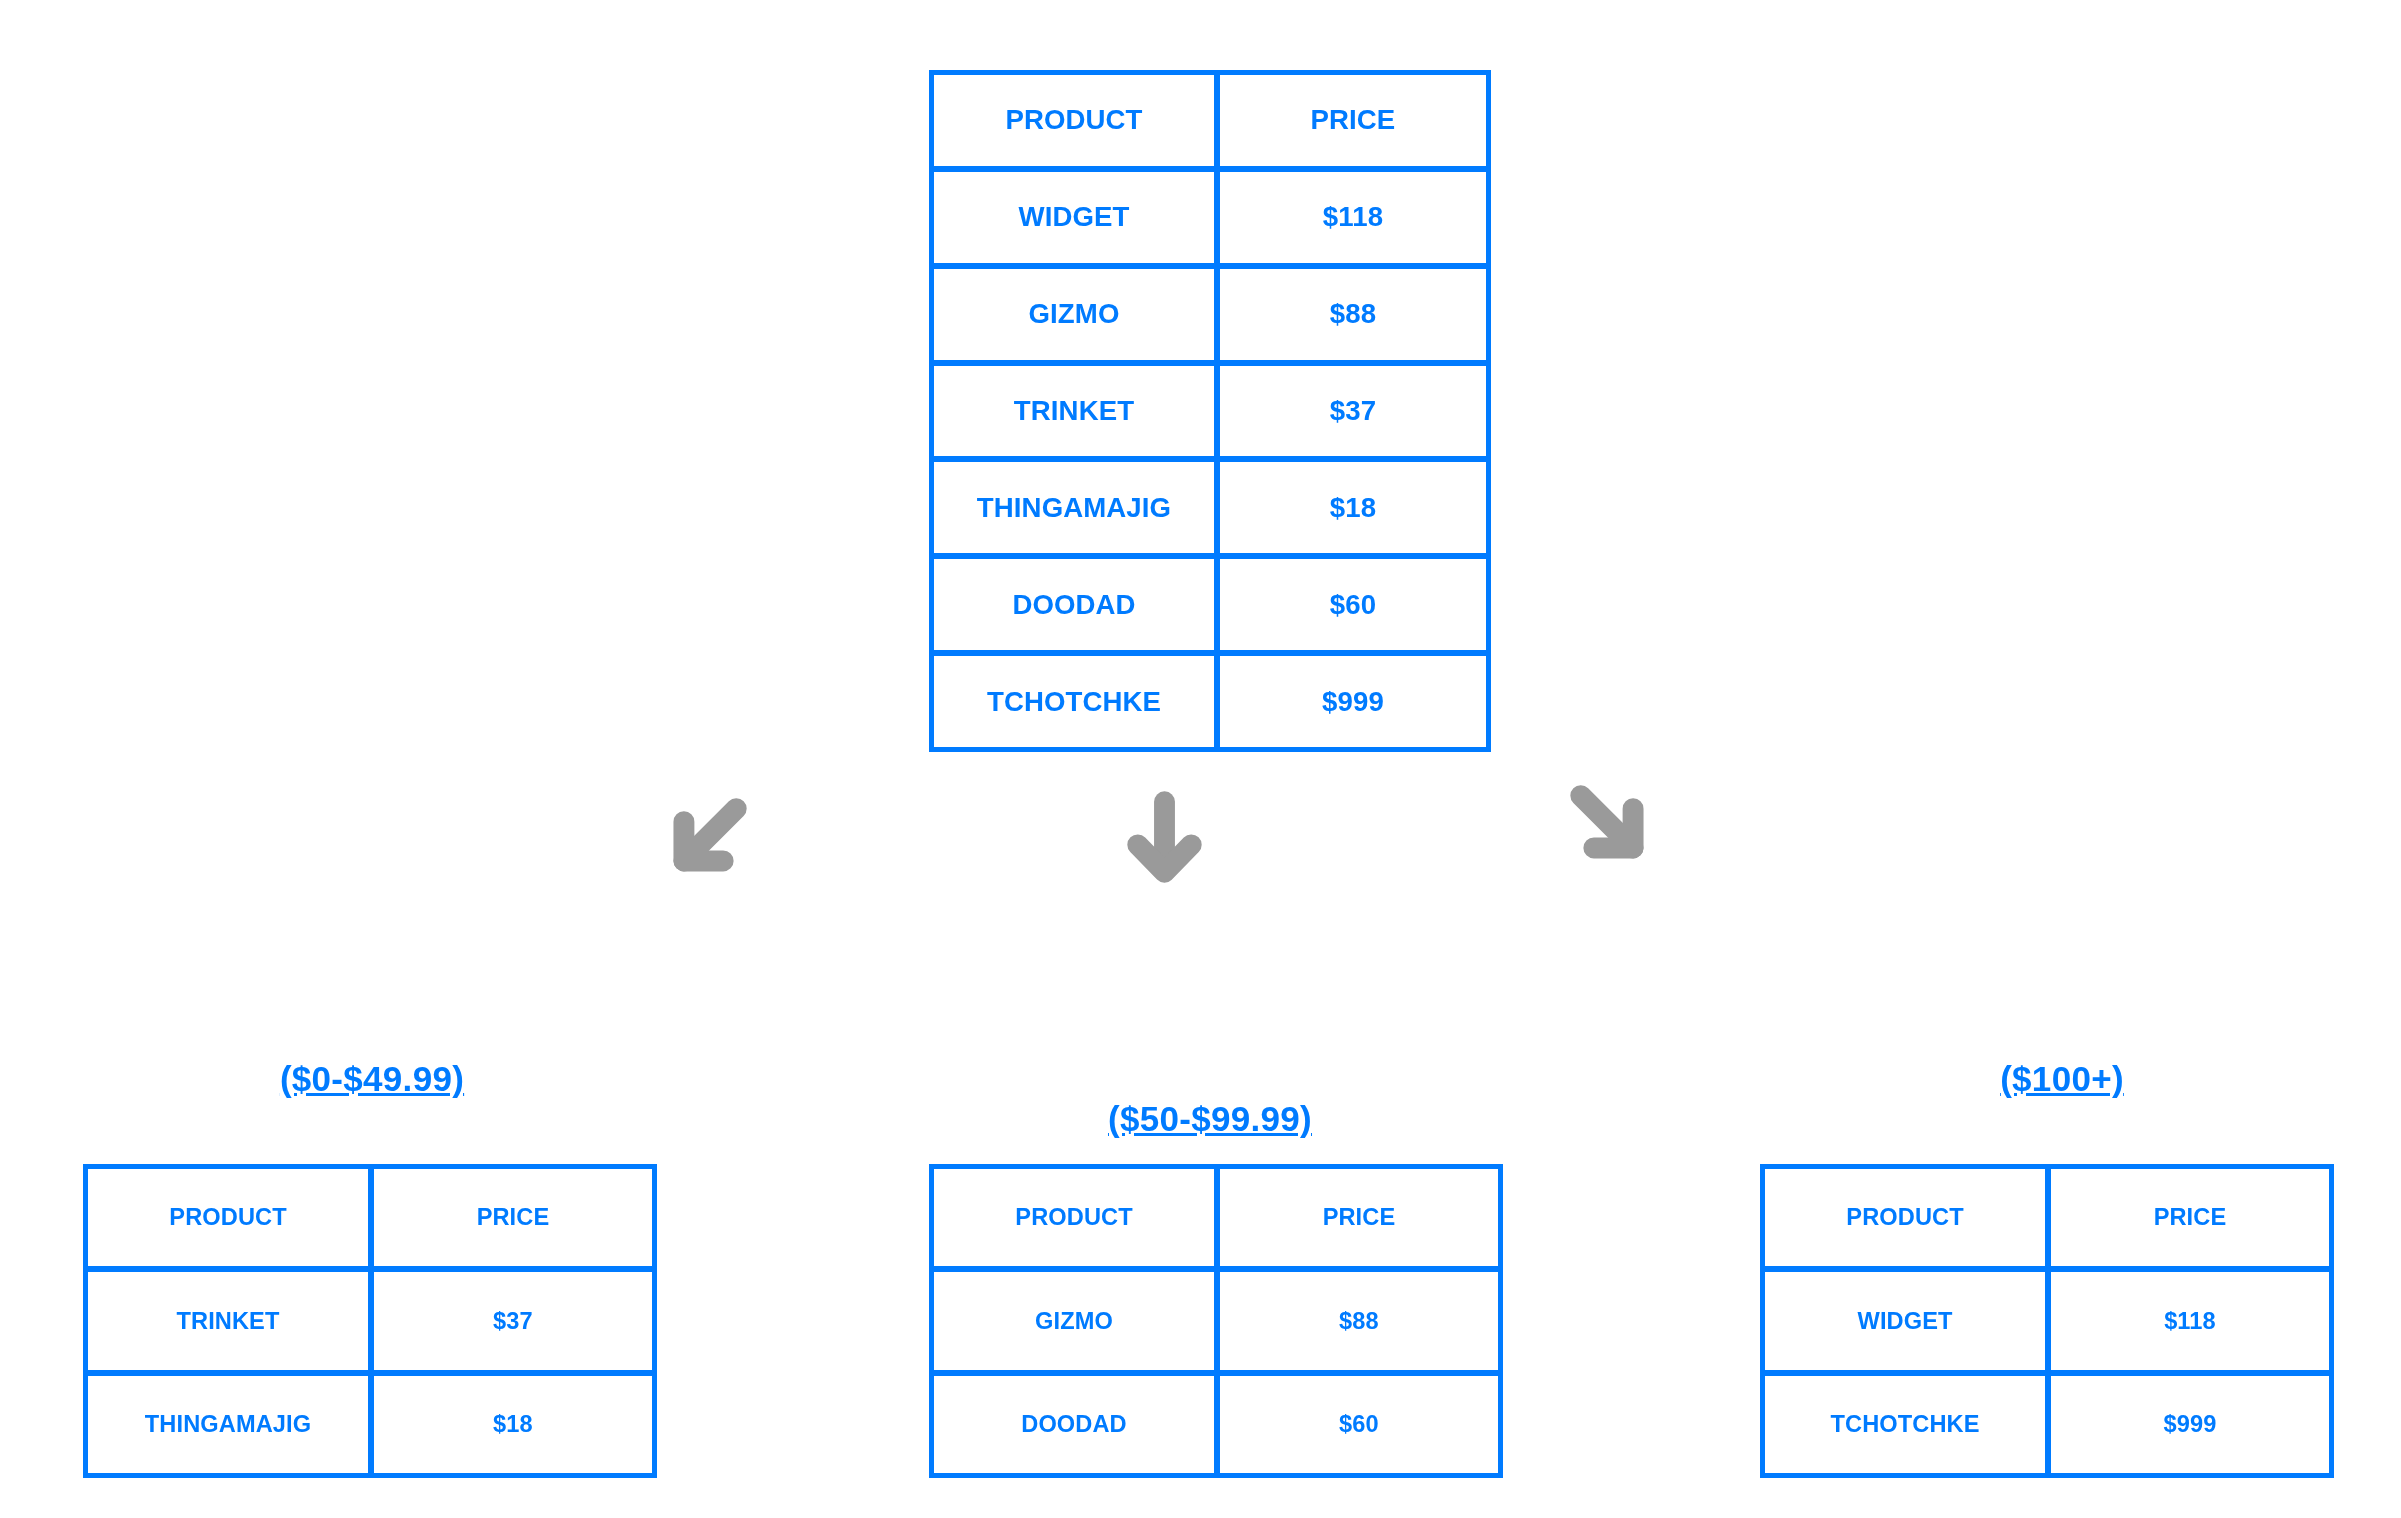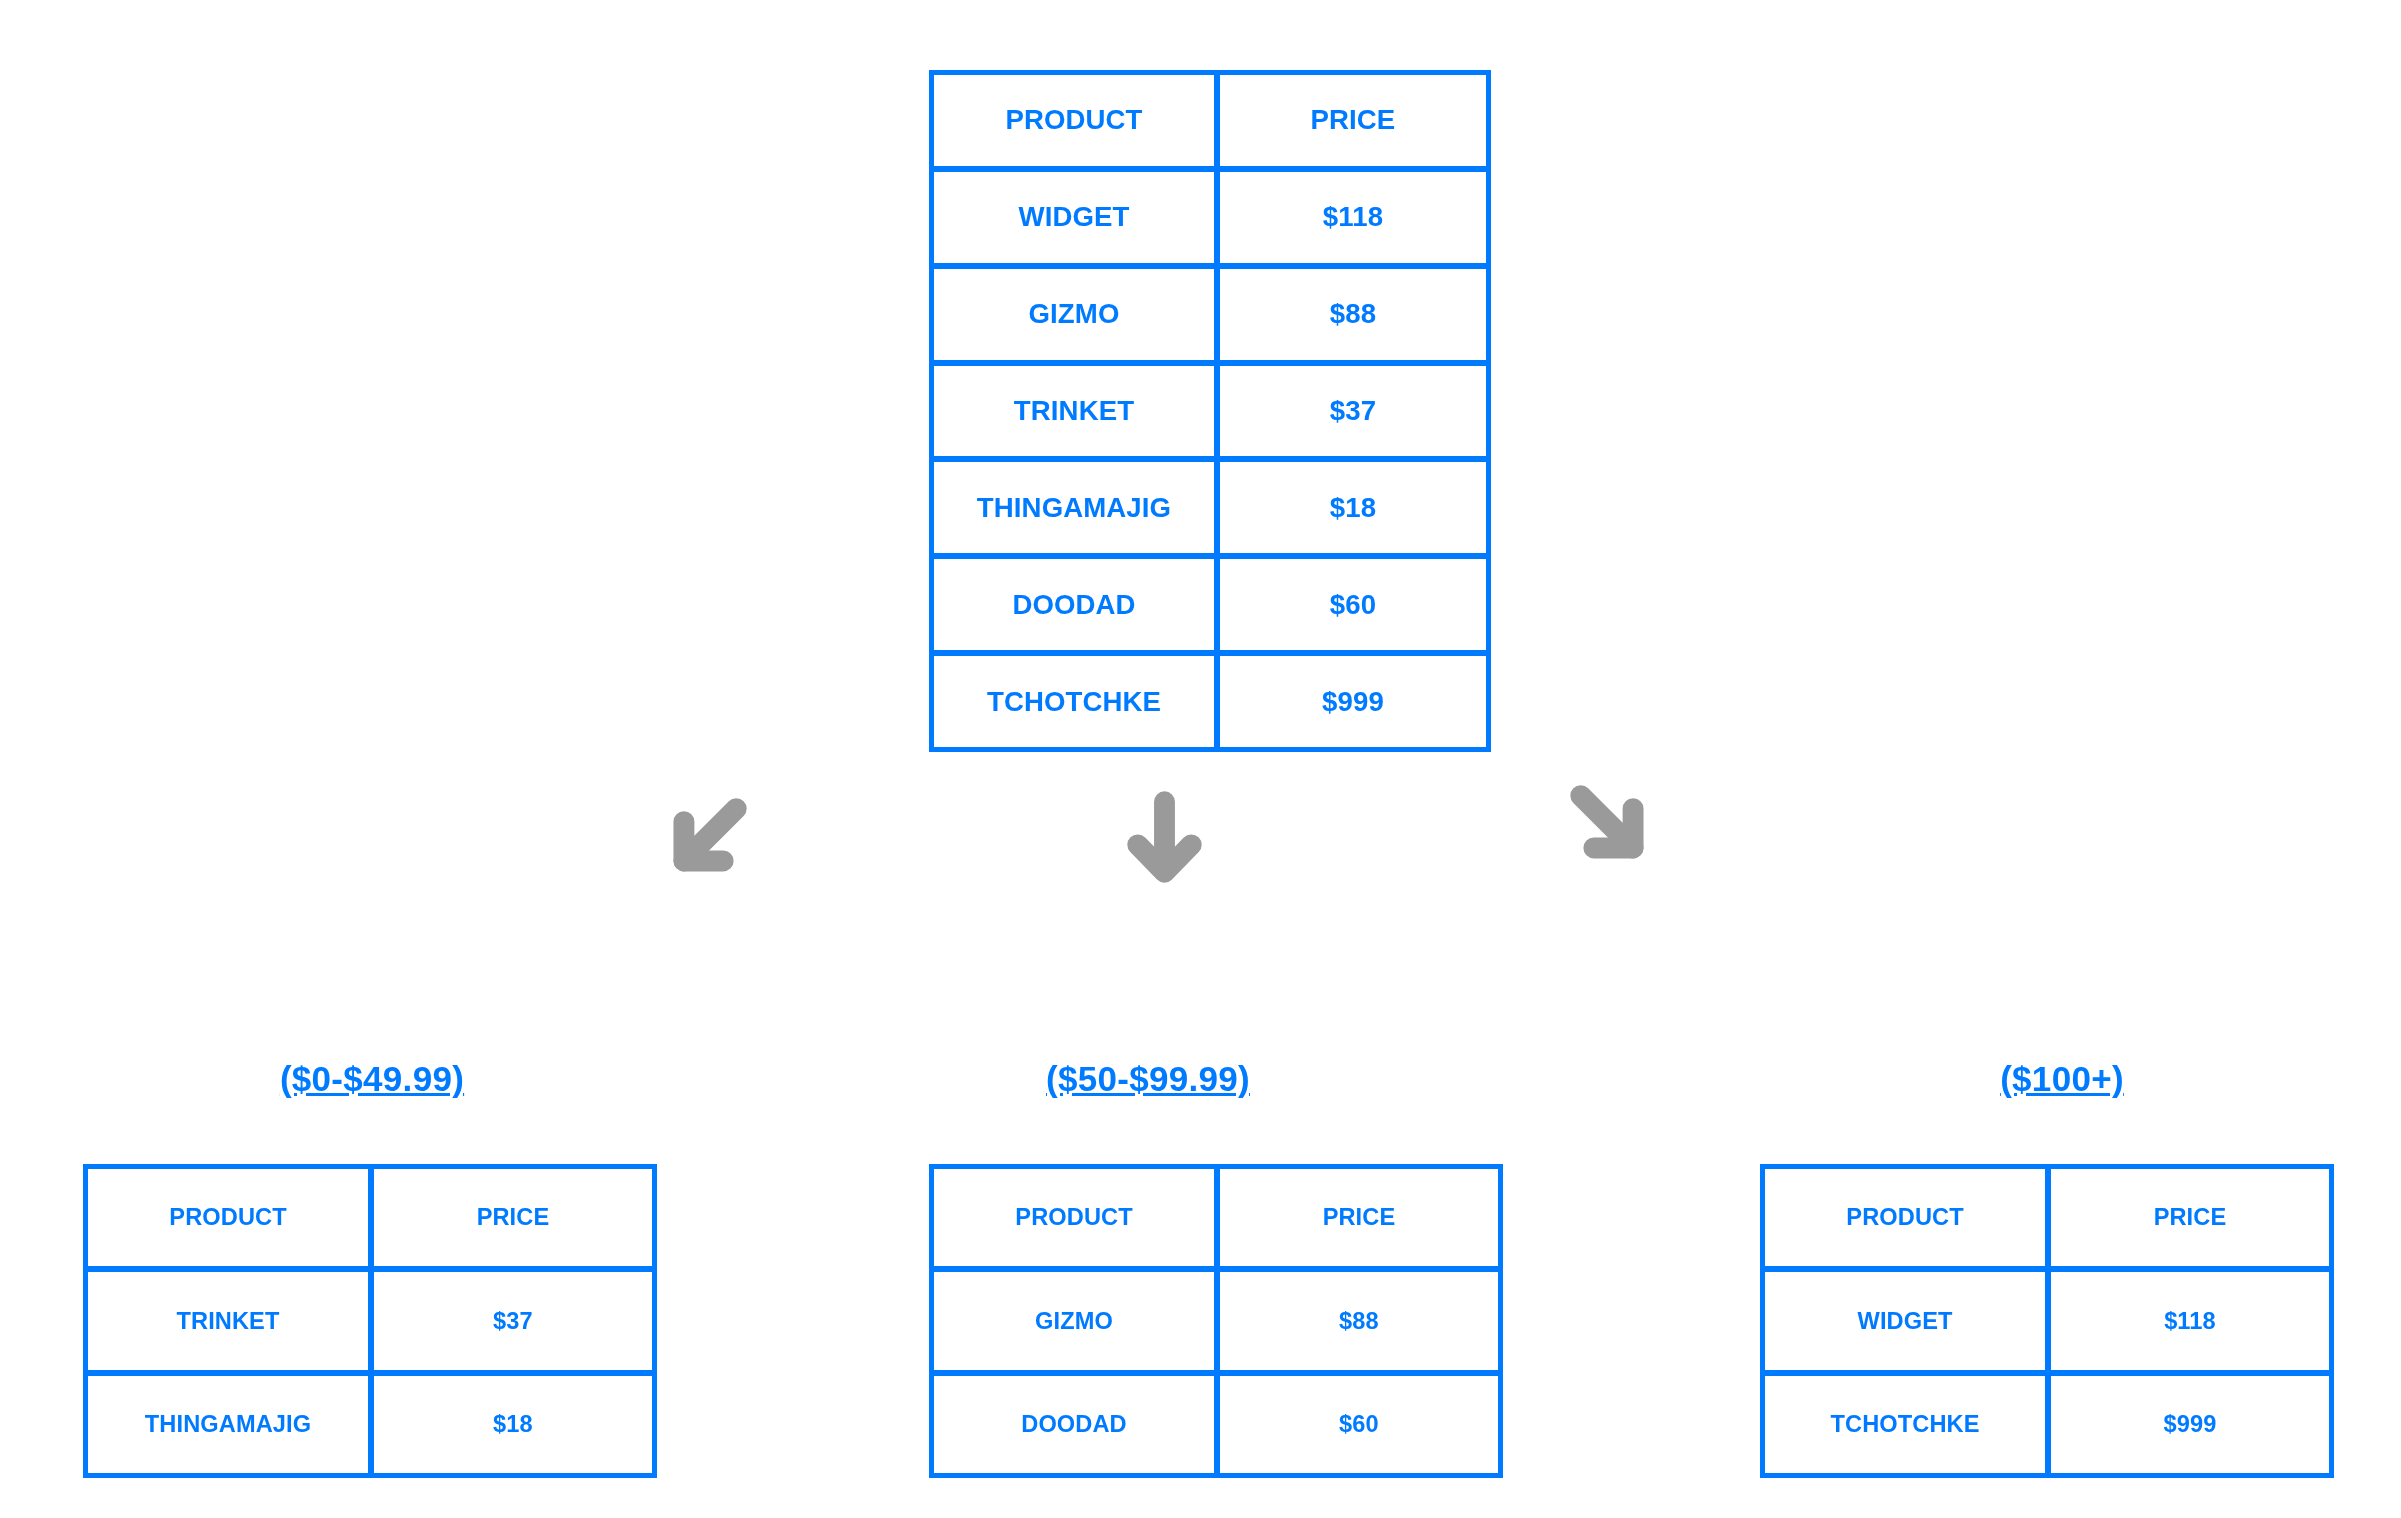--- a/index.html
+++ b/index.html
@@ -72,21 +72,21 @@
     font-weight: bold;
     font-size: 35px;
     white-space: nowrap;
     text-align: center;
     transform: translateX(-50%);
     top: 1059px;
     letter-spacing: 0.3px;
     text-decoration: underline;
   }
   #label-low  { left: 372px; }
-  #label-mid  { left: 1148px; }
+  #label-mid  { left: 1210px; margin-top: 40px; }
   #label-high { left: 2062px; }
 
   
   .arrow {
     position: absolute;
   }
   #arrow-down-left  { left: 663px; top: 798px; }
   #arrow-down       { left: 1126px; top: 791px; }
   #arrow-down-right { left: 1569px; top: 785px; }
 </style>

